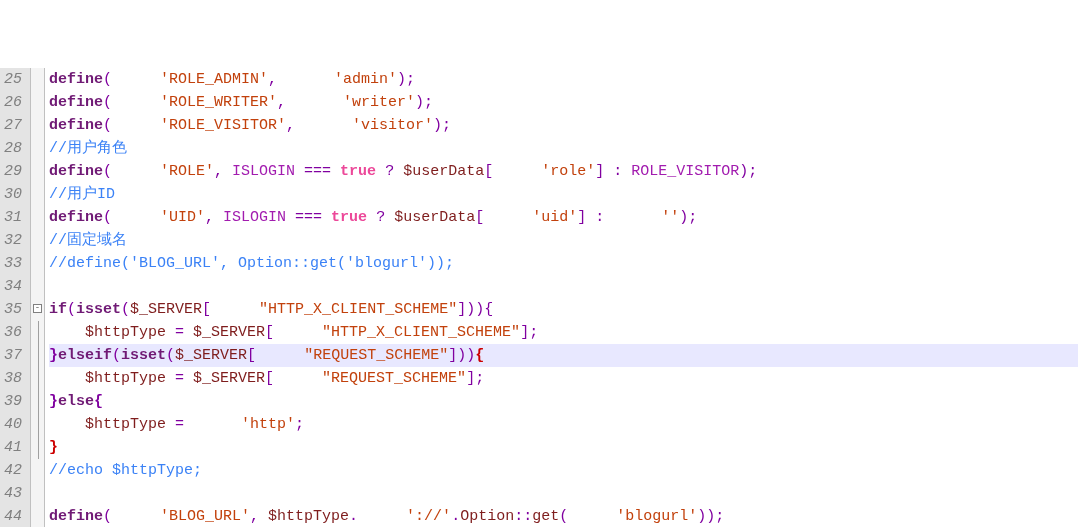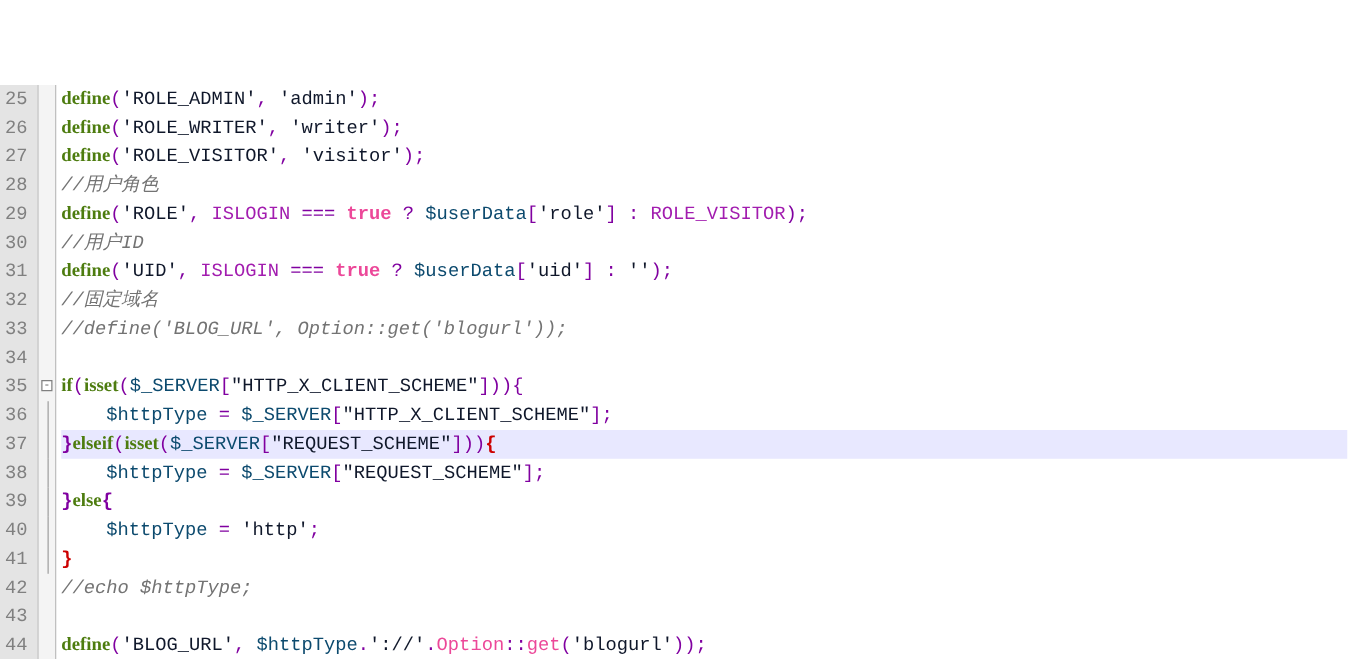--- a/index.html
+++ b/index.html
@@ -18,21 +18,21 @@
   .gutter {
     background: #e4e4e4;
     color: #808080;
     text-align: right;
     padding: 0 8px 0 4px;
     user-select: none;
     border-right: 1px solid #c0c0c0;
     flex: 0 0 auto;
     line-height: 23px;
   }
-  .gutter-line { height: 23px; }
+  .gutter-line { height: 23px; font-style: italic; }
   .fold-col {
     width: 14px;
     background: #f4f4f4;
     border-right: 1px solid #c0c0c0;
     flex: 0 0 auto;
     line-height: 23px;
     color: #808080;
     text-align: center;
     font-size: 12px;
   }
@@ -48,29 +48,29 @@
   }
   .code {
     flex: 1 1 auto;
     padding-left: 4px;
     line-height: 23px;
     position: relative;
   }
   .code-line { height: 23px; }
   .hl { background: #e8e8ff; display:block; width:100%;}
   
-  .kw { color: #4d7c0f; font-weight: bold; font-family: Liberation Serif, serif; }
-  .str { color: #0f172a; }                          
+  .kw { color: #701a75; font-weight: bold; }
+  .str { color: #c2410c; margin-left: 48px; }                          
   .op { color: #8000a0; }                            
-  .var { color: #0c4a6e; }
+  .var { color: #7f1d1d; }
   .const { color: #a21caf; }
-  .cmt { color: #737373; font-style: italic; }                           
+  .cmt { color: #3b82f6; }                           
   .brace { color: #8000a0; font-weight:bold;}
   .red { color: #cc0000; font-weight:bold;}
-  .call { color: #ec4899; }
+  .call { color: #7f1d1d; }
   .bool { color: #ec4899; font-weight:bold;}
 </style>
 </head>
 <body>
 
 
 
 <div class="editor">
   <div class="gutter" id="gutter"><div class="gutter-line">25</div><div class="gutter-line">26</div><div class="gutter-line">27</div><div class="gutter-line">28</div><div class="gutter-line">29</div><div class="gutter-line">30</div><div class="gutter-line">31</div><div class="gutter-line">32</div><div class="gutter-line">33</div><div class="gutter-line">34</div><div class="gutter-line">35</div><div class="gutter-line">36</div><div class="gutter-line">37</div><div class="gutter-line">38</div><div class="gutter-line">39</div><div class="gutter-line">40</div><div class="gutter-line">41</div><div class="gutter-line">42</div><div class="gutter-line">43</div><div class="gutter-line">44</div></div>
   <div class="fold-col" id="foldcol"><div class="fold-cell"></div><div class="fold-cell"></div><div class="fold-cell"></div><div class="fold-cell"></div><div class="fold-cell"></div><div class="fold-cell"></div><div class="fold-cell"></div><div class="fold-cell"></div><div class="fold-cell"></div><div class="fold-cell"></div><div class="fold-cell"><div class="fold-box">-</div></div><div class="fold-cell"><div class="fold-line"></div></div><div class="fold-cell"><div class="fold-line"></div></div><div class="fold-cell"><div class="fold-line"></div></div><div class="fold-cell"><div class="fold-line"></div></div><div class="fold-cell"><div class="fold-line"></div></div><div class="fold-cell"><div class="fold-line"></div></div><div class="fold-cell"></div><div class="fold-cell"></div><div class="fold-cell"></div></div>

